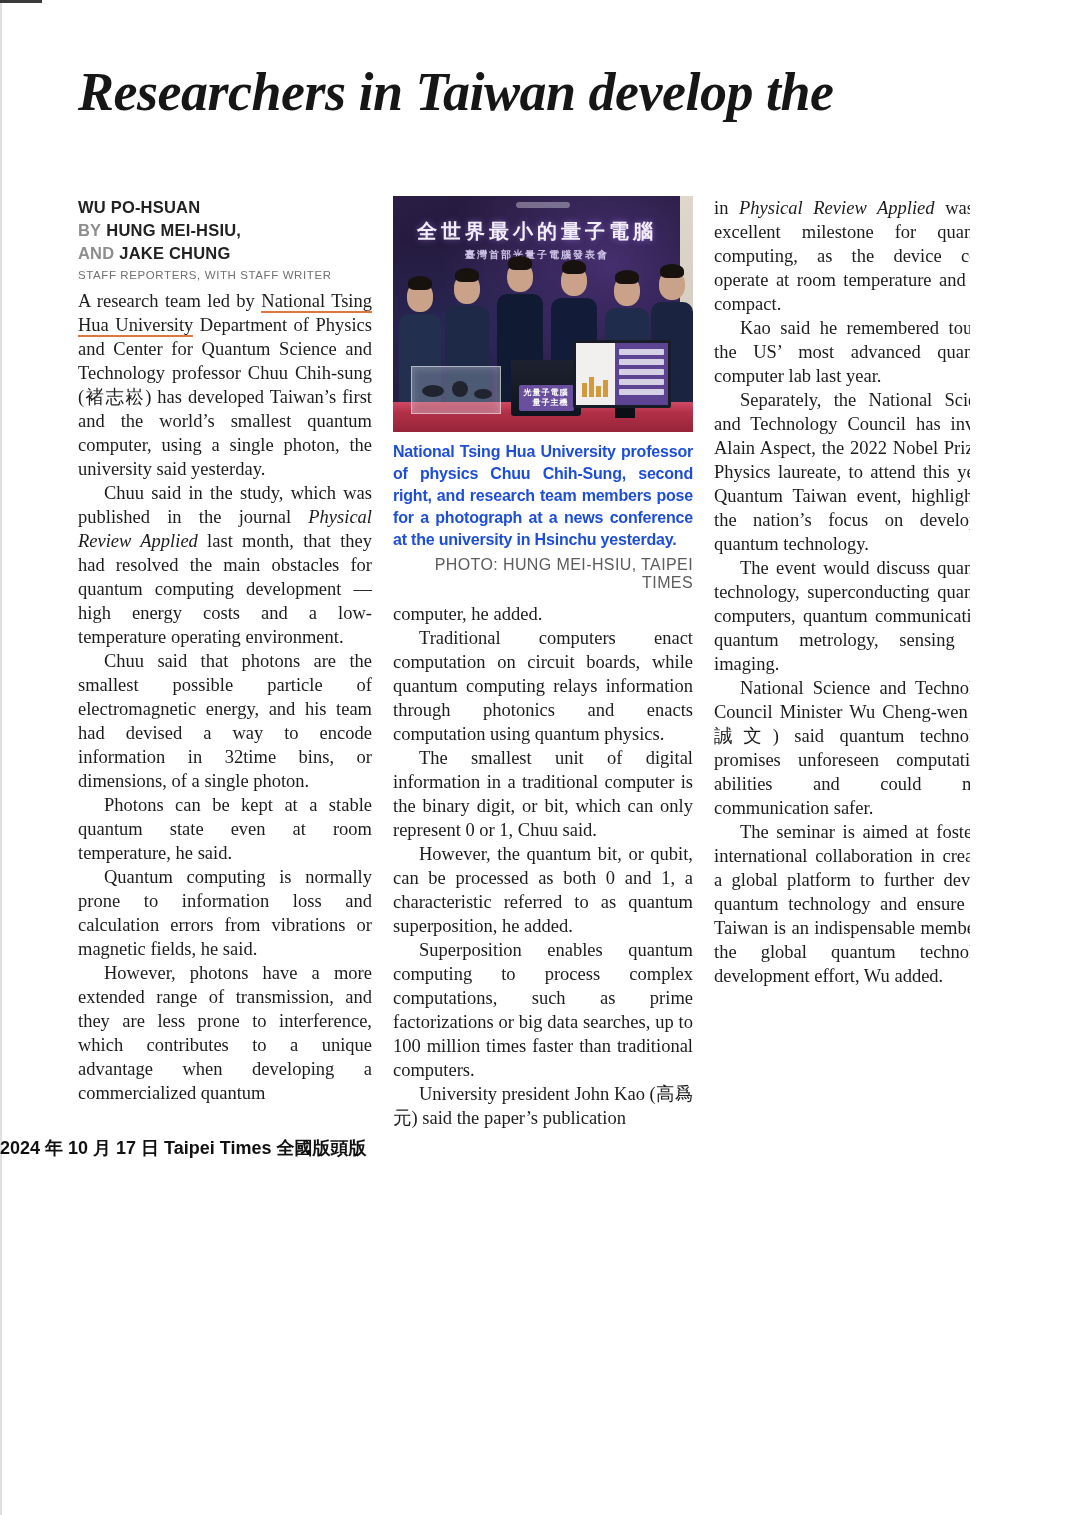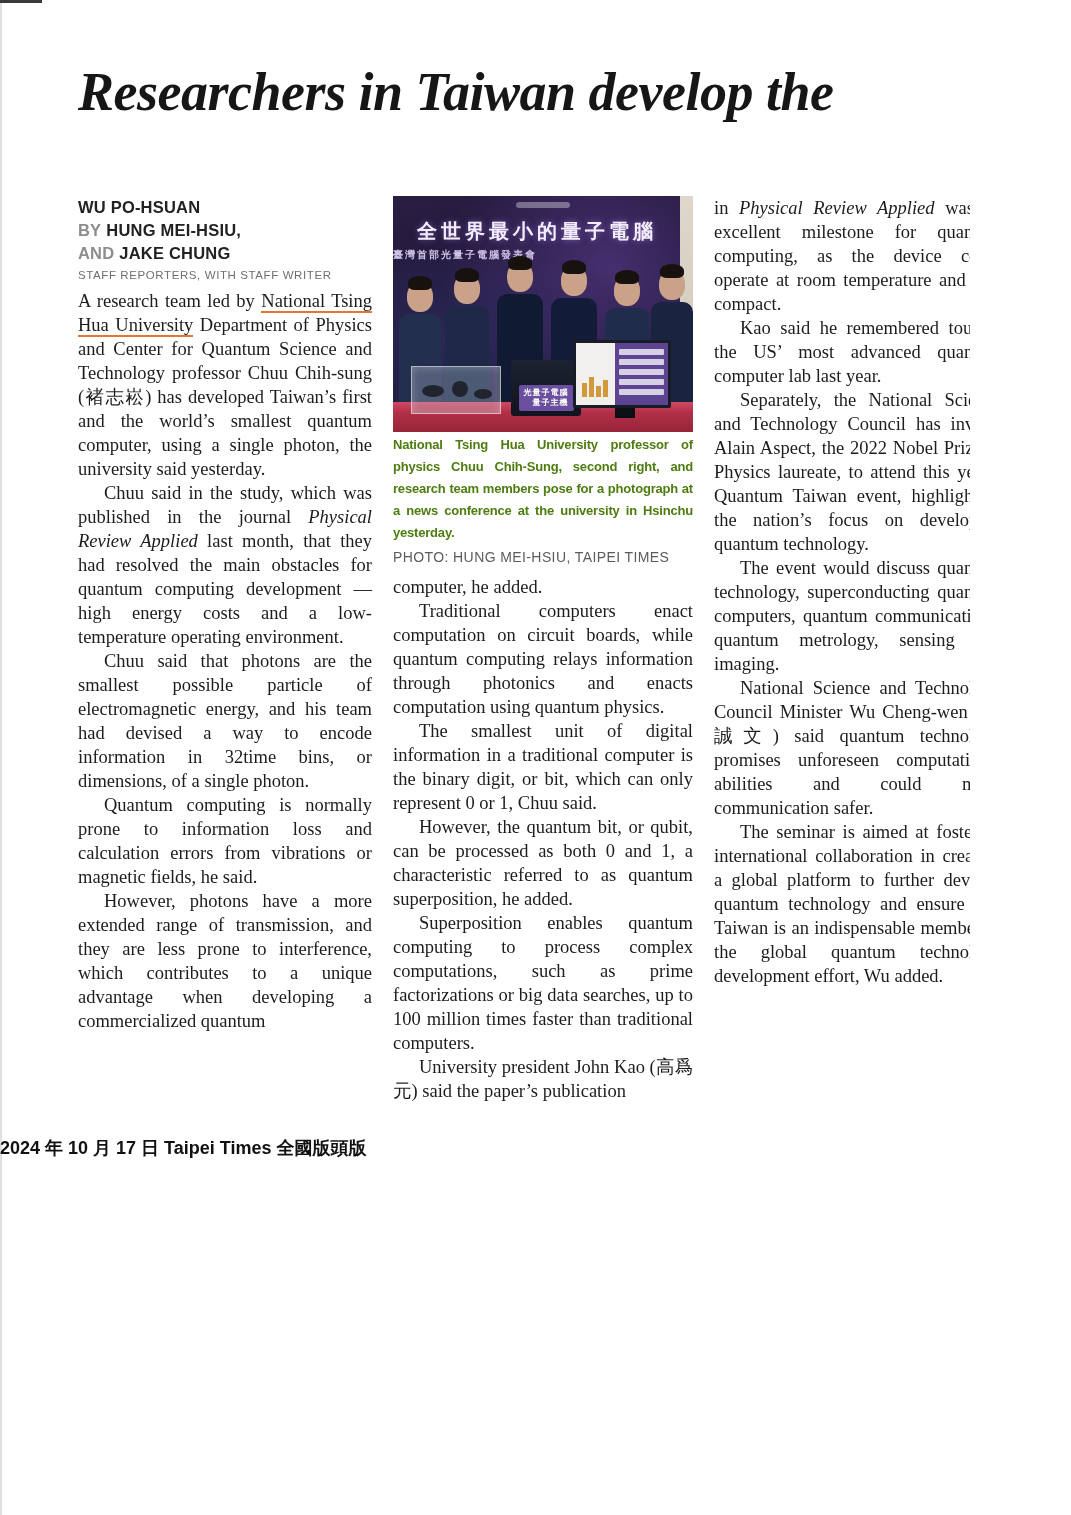--- a/index.html
+++ b/index.html
@@ -64,21 +64,21 @@
   .wall-strip{position:absolute;right:0;top:0;width:13px;height:100%;
     background:linear-gradient(180deg,#ded7ca,#cfc6b6);}
   .photo-logo{position:absolute;top:6px;left:50%;transform:translateX(-50%);
     width:54px;height:6px;border-radius:3px;background:rgba(255,255,255,.35);}
   .photo-title{
     position:absolute;top:22px;left:0;width:96%;text-align:center;
     color:#f3eefb;font-family:Liberation Serif, serif;
     font-weight:700;font-size:20px;letter-spacing:4px;text-shadow:0 0 6px rgba(180,140,255,.5);
   }
   .photo-subtitle{
-    position:absolute;top:52px;left:0;width:96%;
+    position:absolute;top:52px;left:0;width:96%;text-align:center;
     color:#cdc2e6;font-family:"Liberation Sans","DejaVu Sans",sans-serif;
     font-weight:700;font-size:10px;letter-spacing:2px;
   }
   .people{position:absolute;left:0;bottom:26px;width:100%;height:150px;}
   .person{position:absolute;bottom:0;}
   .person .head{width:26px;height:30px;border-radius:46%;background:#c9a289;margin:0 auto 2px auto;position:relative;}
   .person .head::before{content:"";position:absolute;top:-6px;left:1px;right:1px;height:14px;border-radius:50% 50% 30% 30%;background:#17120e;}
   .person .torso{border-radius:10px 10px 0 0;}
   .tabletop{position:absolute;left:0;bottom:0;width:100%;height:30px;
     background:linear-gradient(180deg,#d04a63 0%,#b23047 35%,#96243a 100%);}
@@ -103,29 +103,29 @@
     background:#10131c;border:3px solid #181c27;border-radius:2px;display:flex;
   }
   .monitor .scr-left{width:42%;height:100%;background:#f2f0ee;position:relative;}
   .monitor .scr-left b{position:absolute;bottom:8px;width:5px;background:#d29a3a;display:block;}
   .monitor .scr-right{width:58%;height:100%;background:#5d4492;position:relative;}
   .monitor .scr-right u{position:absolute;left:8%;width:84%;height:6px;background:rgba(255,255,255,.75);border-radius:1px;display:block;}
   .monitor-stand{position:absolute;right:58px;bottom:14px;width:20px;height:10px;background:#0d0f16;}
 
   
   .caption{
-    margin-top:2px;
+    margin-top:9px;
     font-family:"Liberation Sans","DejaVu Sans",sans-serif;
-    font-weight:700;font-size:13px;line-height:22px;
-    color:#4d7c0f;text-align:justify;letter-spacing:-0.2px;
+    font-weight:700;font-size:16px;line-height:22px;
+    color:#1d4ed8;text-align:justify;letter-spacing:-0.2px;
   }
   .credit{
     margin-top:5px;margin-bottom:10px;
     font-family:"Liberation Sans","DejaVu Sans",sans-serif;
-    font-size:14px;color:#5c5c5c;letter-spacing:.4px;
+    font-size:16px;color:#5c5c5c;text-align:right;letter-spacing:.4px;
   }
 
   
   .footer-line{
     position:absolute;left:0;top:1136px;width:1071px;text-align:left;
     font-family:"Liberation Sans","DejaVu Sans",sans-serif;
     font-weight:700;font-size:18px;color:#111;
   }
 </style>
 </head>
@@ -151,20 +151,21 @@
         </div>
         <div>
           <span class="lab">AND</span><span class="nm">JAKE CHUNG</span>
         </div>
         <div class="role">STAFF REPORTERS, WITH STAFF WRITER</div>
       </div>
       <div>
           <p class="article-p"><span>A research team led by </span><span class="link">National Tsing Hua University</span><span> Department of Physics and Center for Quantum Science and Technology professor Chuu Chih-sung (褚志崧) has developed Taiwan’s first and the world’s smallest quantum computer, using a single photon, the university said yesterday.</span></p>
           <p class="article-p ind"><span>Chuu said in the study, which was published in the journal </span><span class="italic">Physical Review Applied</span><span> last month, that they had resolved the main obstacles for quantum computing development — high energy costs and a low-temperature operating environment.</span></p>
           <p class="article-p ind"><span>Chuu said that photons are the smallest possible particle of electromagnetic energy, and his team had devised a way to encode information in 32time bins, or dimensions, of a single photon.</span></p>
+          <p class="article-p ind"><span>Photons can be kept at a stable quantum state even at room temperature, he said.</span></p>
           <p class="article-p ind"><span>Quantum computing is normally prone to information loss and calculation errors from vibrations or magnetic fields, he said.</span></p>
           <p class="article-p ind"><span>However, photons have a more extended range of transmission, and they are less prone to interference, which contributes to a unique advantage when developing a commercialized quantum</span></p>
         </div>
     </div>
 
     <div class="col mid">
       <div class="photo">
         <div class="wall-strip"></div>
         <div class="photo-logo"></div>
         <div class="photo-title">全世界最小的量子電腦</div>

